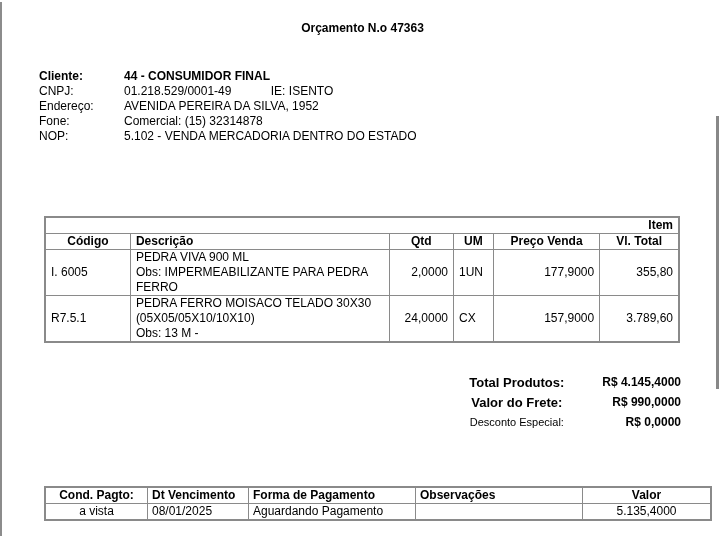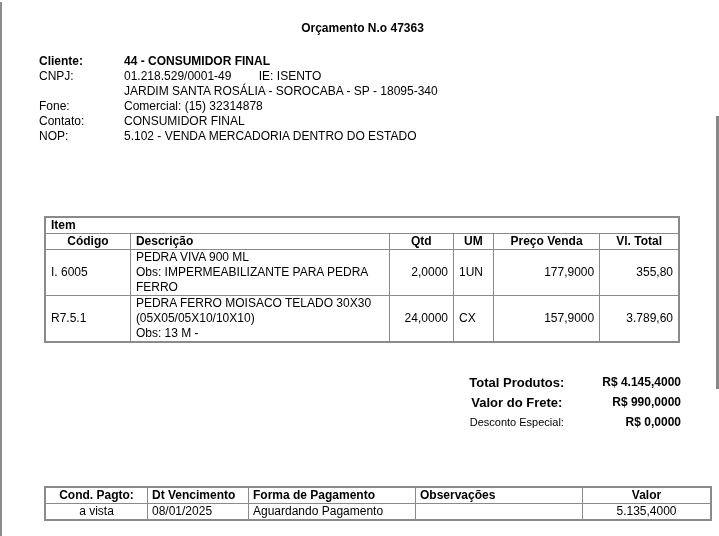--- a/index.html
+++ b/index.html
@@ -18,42 +18,42 @@
     }
     .scroll-thumb {
       position: absolute; left: 716px; top: 116px; width: 3px; height: 273px;
       background: #888;
     }
     .title {
       position: absolute; left: 0; top: 21px; width: 725px;
       text-align: center; font-weight: bold; font-size: 12px;
     }
     .client {
-      position: absolute; left: 39px; top: 54px;
+      position: absolute; left: 39px; top: 69px;
       border-collapse: collapse;
     }
     .client td { padding: 0; height: 15px; line-height: 15px; font-size: 12px; vertical-align: top; white-space: nowrap; }
     .client td.lbl { width: 85px; }
     .client .bold td { font-weight: bold; }
-    .ie { margin-left: 24px; }
+    .ie { margin-left: 36px; }
 
     table.items {
       position: absolute; left: 44px; top: 216px;
       width: 636px;
       border-collapse: collapse;
       border: 2px solid #8a8a8a;
     }
     table.items td, table.items th {
       border: 1px solid #8a8a8a;
       font-size: 12px;
       padding: 0 5px;
     }
     table.items th { font-weight: bold; height: 15px; line-height: 15px; }
     table.items td { line-height: 15px; margin-top: 44px; }
-    table.items .item-head { text-align: left; }
+    table.items .item-head { text-align: right; }
     .r { text-align: right; }
     .c { text-align: center; }
     .l { text-align: left; }
 
     .totals {
       position: absolute; left: 455px; top: 372px; width: 226px;
       border-collapse: collapse;
     }
     .totals td { padding: 0; white-space: nowrap; text-align: center; }
     .totals .lbl-b { font-weight: bold; font-size: 13px; height: 20px; }
@@ -90,30 +90,26 @@
     </tr>
     <tr>
       <td class="lbl">CNPJ:</td>
       <td>
         <span>01.218.529/0001-49</span>
         <span class="ie">IE:</span>
         <span>ISENTO</span>
       </td>
     </tr>
     <tr>
-      <td class="lbl"></td>
-      <td>JARDIM SANTA ROSÁLIA - SOROCABA - SP - 18095-340</td>
+      <td class="lbl">Endereço:</td>
+      <td>AVENIDA PEREIRA DA SILVA, 1952</td>
     </tr>
     <tr>
       <td class="lbl">Fone:</td>
       <td>Comercial: (15) 32314878</td>
-    </tr>
-    <tr>
-      <td class="lbl">Contato:</td>
-      <td>CONSUMIDOR FINAL</td>
     </tr>
     <tr>
       <td class="lbl">NOP:</td>
       <td>5.102 - VENDA MERCADORIA DENTRO DO ESTADO</td>
     </tr>
   </tbody>
     </table>
 
   <table class="items">
     <tbody>

